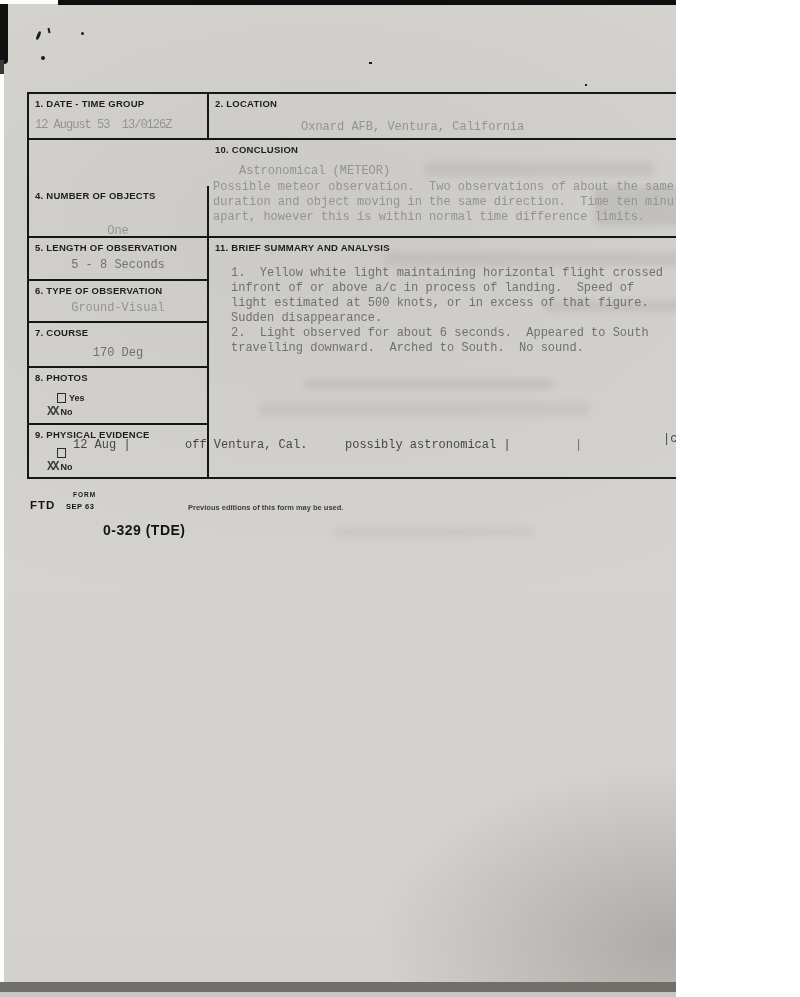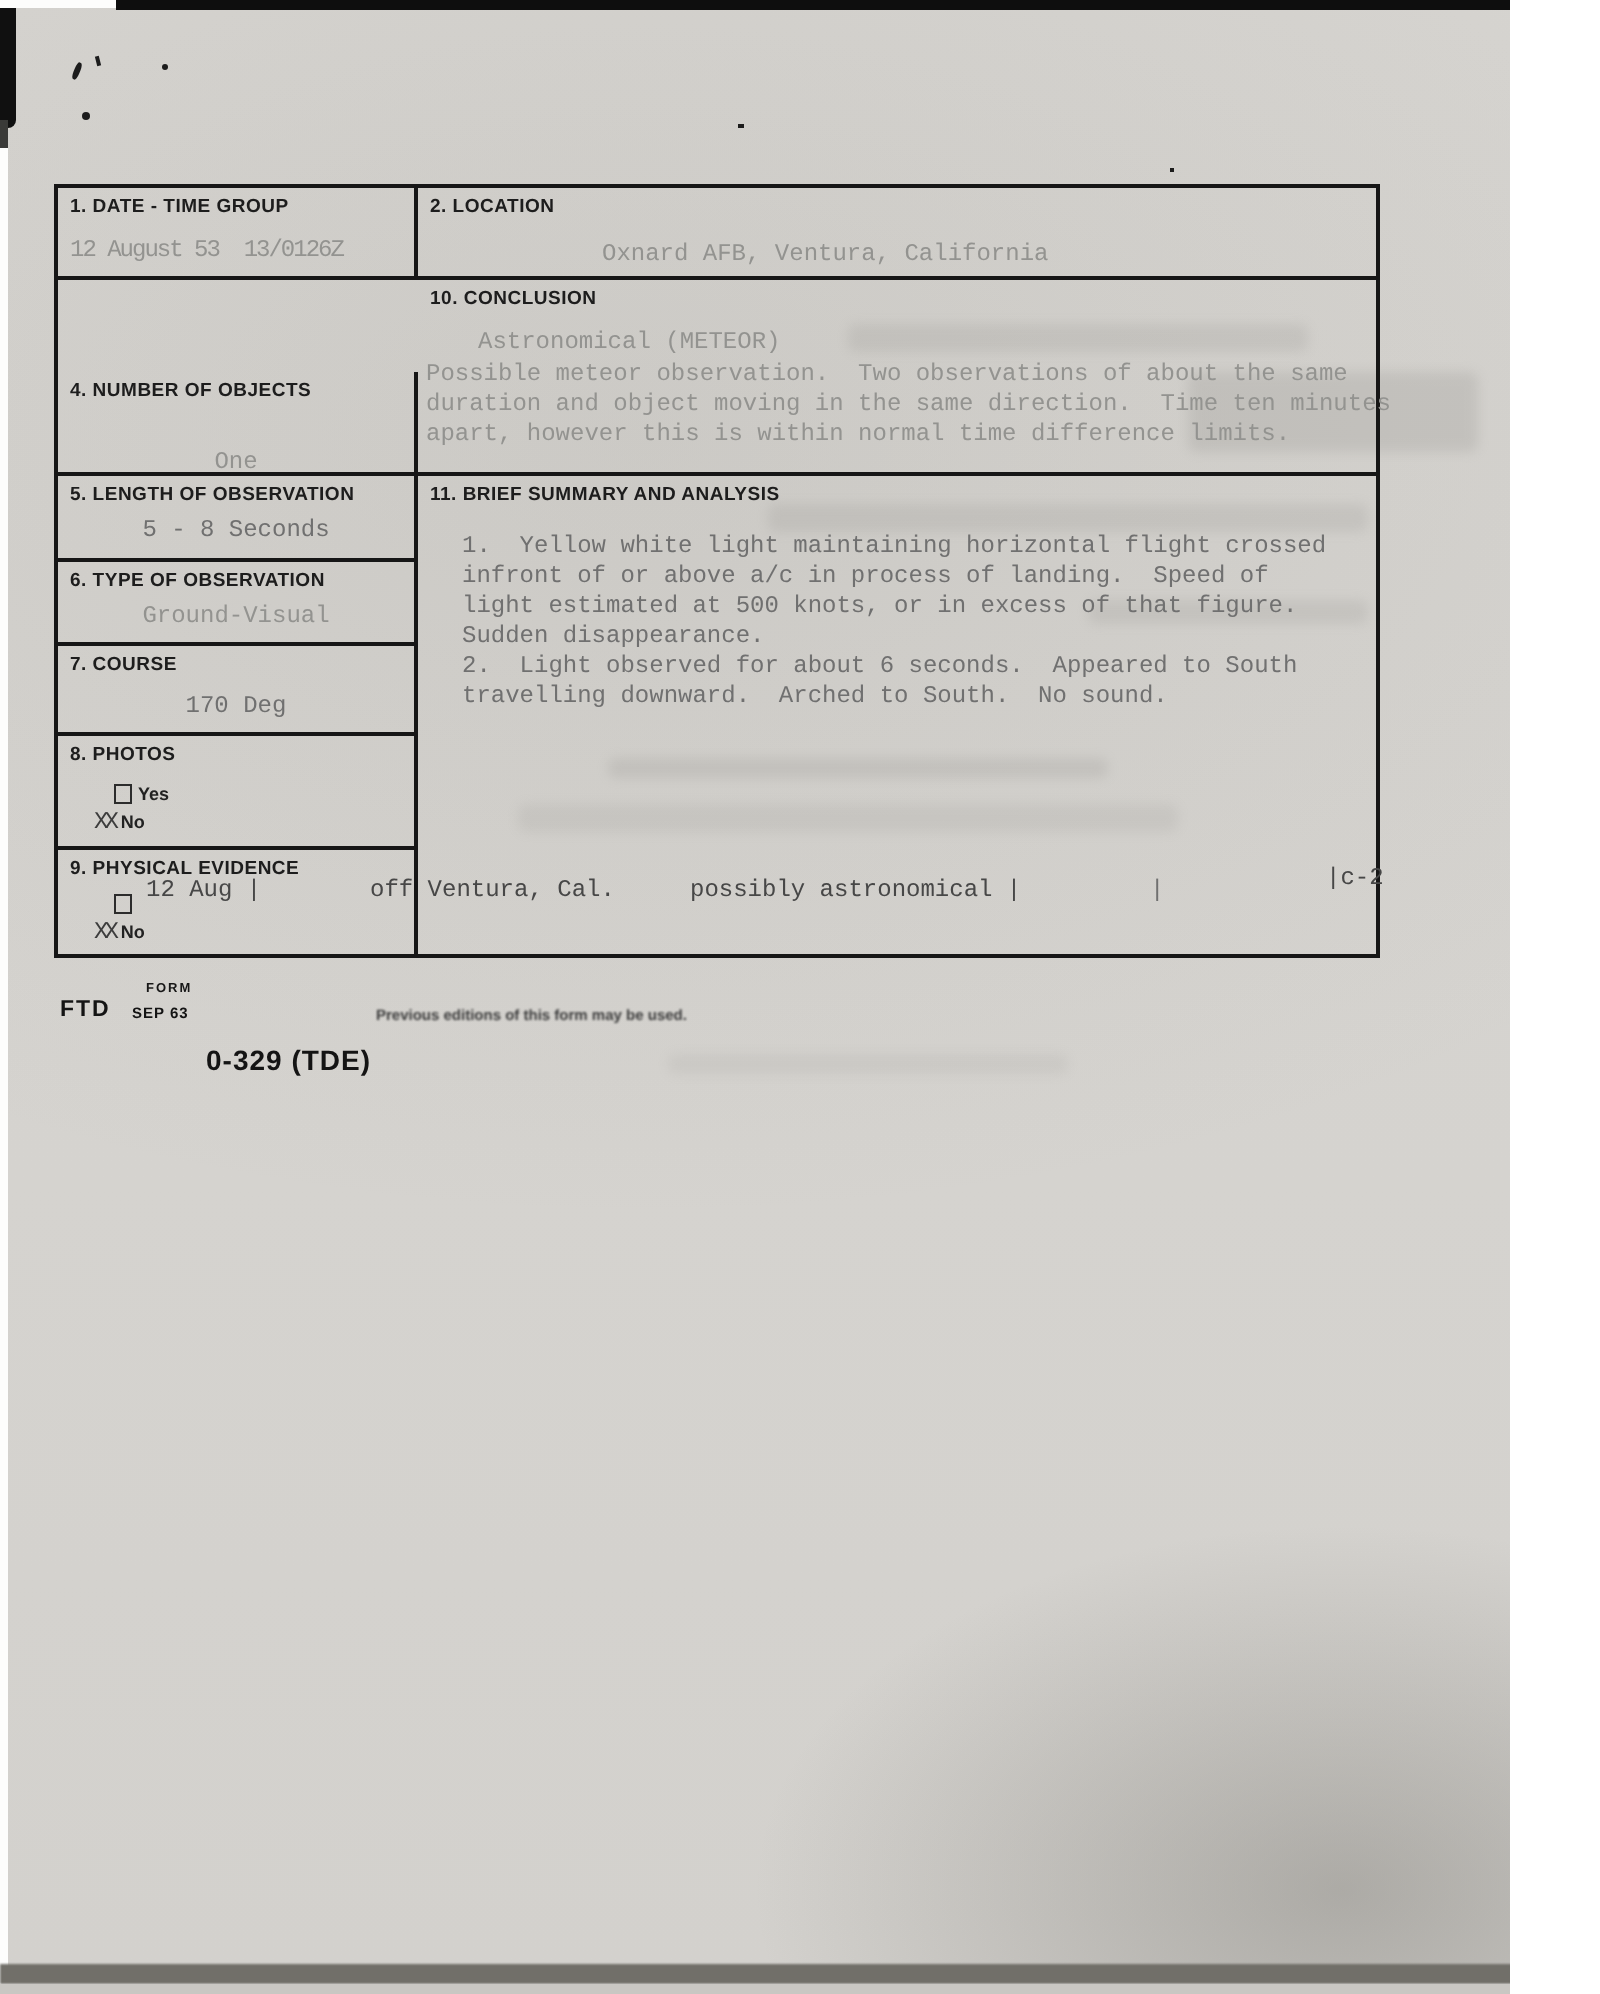--- a/index.html
+++ b/index.html
@@ -1,16 +1,16 @@
 <!DOCTYPE html>
 <html><head>
 <meta charset="utf-8">
 <style>
   html,body{margin:0;padding:0;background:#ffffff;}
-  .page{position:relative;width:755px;height:997px;background:#fdfdfc;overflow:hidden;
+  .page{position:relative;width:676px;height:997px;background:#fdfdfc;overflow:hidden;
         font-family:"Liberation Sans", sans-serif;}
   
   .top-strip{position:absolute;left:58px;top:0;width:742px;height:5px;background:#0e0e0e;}
   .left-blob{position:absolute;left:0;top:4px;width:8px;height:60px;background:#101010;border-radius:0 0 4px 0;}
   .left-blob2{position:absolute;left:0;top:60px;width:4px;height:14px;background:#3a3a38;}
   .edge-shadow{position:absolute;left:760px;top:0;width:30px;height:997px;
         background:linear-gradient(90deg,#b9b7b3,#8f8d89);}
   .edge-black{position:absolute;left:788px;top:26px;width:12px;height:971px;background:#0b0b0b;}
   .bottom-band{position:absolute;left:0;top:982px;width:762px;height:10px;background:#716f69;filter:blur(.6px);}
   .bottom-light{position:absolute;left:0;top:992px;width:762px;height:5px;background:#c9c7c3;}
@@ -37,21 +37,21 @@
          font-size:12px;line-height:15px;white-space:pre;color:#6a6a6a;
          filter:blur(.35px);}
   .t-med{color:#707070;}
   .t-faint{color:#939390;}
   .t-dark{color:#474747;}
   .ctr{text-align:center;}
   .abs{position:absolute;}
   
   .cbx{display:inline-block;width:7px;height:8px;border:1.5px solid #2c2c2c;vertical-align:middle;}
   .optlabel{font-size:9px;font-weight:700;color:#222;margin-left:3px;vertical-align:middle;}
-  .xxmark{font-family:"Liberation Mono", monospace;font-weight:400;font-size:12px;
+  .xxmark{font-family:"Liberation Mono", monospace;font-weight:700;font-size:12px;
           color:#3d3d3d;letter-spacing:-2px;vertical-align:middle;filter:blur(.3px);}
   
   .f-form{position:absolute;left:73px;top:491px;font-size:6.5px;font-weight:700;color:#171717;letter-spacing:1px;}
   .f-ftd{position:absolute;left:30px;top:499px;font-size:11.5px;font-weight:700;color:#141414;letter-spacing:1px;}
   .f-sep{position:absolute;left:66px;top:502px;font-size:7.5px;font-weight:700;color:#141414;letter-spacing:.5px;}
   .f-num{position:absolute;left:103px;top:522px;font-size:14px;font-weight:700;color:#141414;letter-spacing:.5px;}
   .f-note{position:absolute;left:188px;top:503px;width:330px;font-size:7.5px;font-weight:700;
           color:#3d3d3d;filter:blur(.5px);white-space:nowrap;overflow:hidden;}
   .wmark{position:absolute;left:297px;top:484px;font-size:30px;font-weight:700;letter-spacing:.5px;
          color:rgba(250,250,249,.93);z-index:9;

